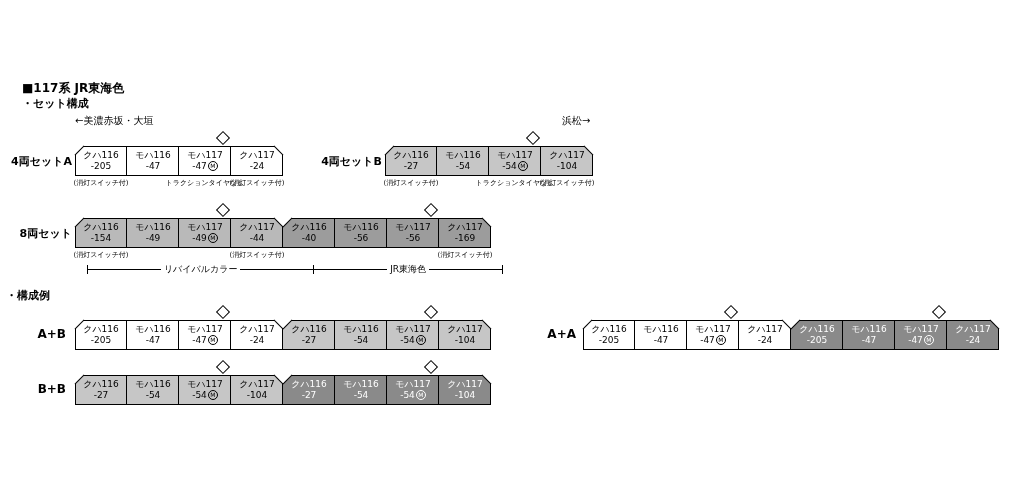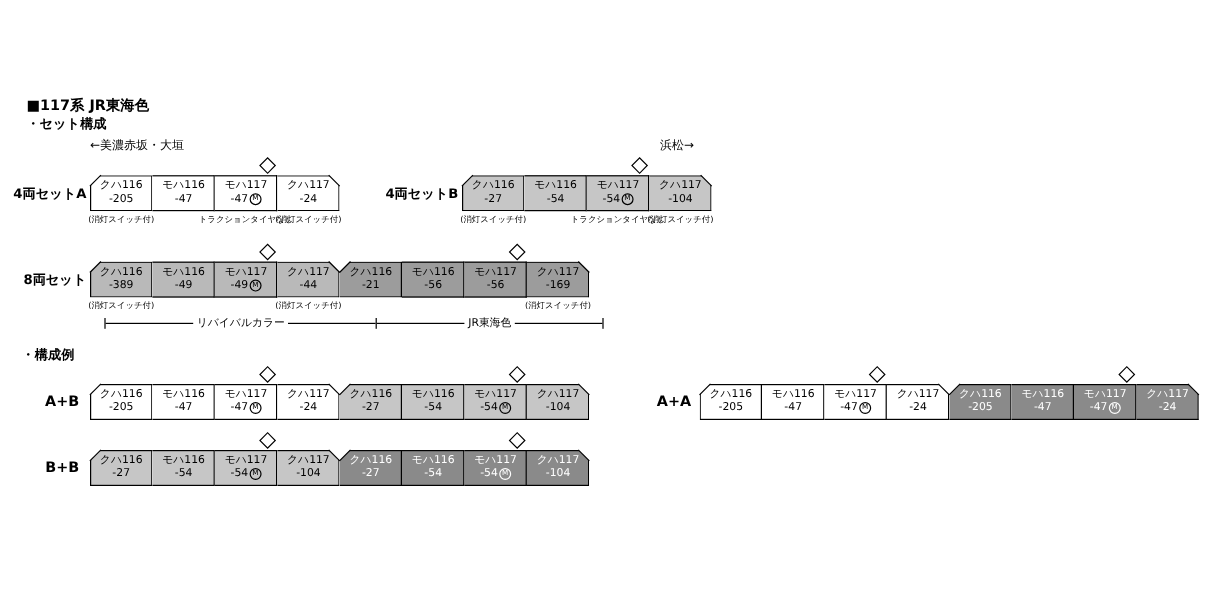--- a/index.html
+++ b/index.html
@@ -3,24 +3,24 @@
 <meta charset="utf-8">
 <style>
   html,body{margin:0;padding:0;background:#fff;}
   .canvas{
     position:relative;width:1020px;height:500px;background:#ffffff;overflow:hidden;
     font-family:"DejaVu Sans","Liberation Sans",sans-serif;color:#000;
   }
   .title{position:absolute;left:22px;top:80px;font-size:12px;font-weight:bold;white-space:nowrap;}
   .section{position:absolute;font-size:11px;font-weight:bold;white-space:nowrap;}
   .sec1{left:22px;top:96px;}
-  .sec2{left:18px;top:288px;font-family:Liberation Mono, monospace;}
+  .sec2{left:6px;top:288px;font-family:Liberation Mono, monospace;}
   .dir{position:absolute;font-size:10px;white-space:nowrap;}
   .dir-left{left:75px;top:114px;}
-  .dir-right{left:550px;top:114px;}
+  .dir-right{left:562px;top:114px;}
 
   .train-label{position:absolute;font-size:11px;font-weight:bold;text-align:right;white-space:nowrap;}
   .train-label.big{font-size:12px;}
 
   .car{position:absolute;}
   .car-body{position:absolute;inset:0;border:1px solid #000;box-sizing:border-box;}
   .car.cab-right .car-body{clip-path:polygon(0 0,calc(100% - 9px) 0,100% 9px,100% 100%,0 100%);}
   .car.cab-left  .car-body{clip-path:polygon(9px 0,100% 0,100% 100%,0 100%,0 9px);}
   .cab-line{position:absolute;width:13px;height:1px;background:#000;}
   .cab-line.right{top:4px;right:-2px;transform:rotate(45deg);}
@@ -138,21 +138,21 @@
       <div class="note" style="left: 331px; top: 178px;">(消灯スイッチ付)</div>
       <div class="note" style="left: 435px; top: 178px;">トラクションタイヤなし</div>
       <div class="note" style="left: 487px; top: 178px;">(消灯スイッチ付)</div>
       <div class="train-label" style="left: -128px; top: 226px; width: 200px;">8両セット</div>
       <div class="car cab-left" style="left: 75px; top: 218px; width: 52px; height: 30px;">
         <div class="car-body" style="background: rgb(185, 185, 185);"></div>
         <div class="cab-line left"></div>
         <div class="car-text">
           <div class="car-type">クハ116</div>
           <div class="car-num">
-            <span>-389</span>
+            <span>-154</span>
           </div>
         </div>
       </div>
       <div class="car" style="left: 127px; top: 218px; width: 52px; height: 30px;">
         <div class="car-body" style="border-left: none; background: rgb(185, 185, 185);"></div>
         <div class="car-text">
           <div class="car-type">モハ116</div>
           <div class="car-num">
             <span>-49</span>
           </div>
@@ -178,21 +178,21 @@
             <span>-44</span>
           </div>
         </div>
       </div>
       <div class="car cab-left" style="left: 283px; top: 218px; width: 52px; height: 30px;">
         <div class="car-body" style="border-left: none; background: rgb(156, 156, 156);"></div>
         <div class="cab-line left"></div>
         <div class="car-text">
           <div class="car-type">クハ116</div>
           <div class="car-num">
-            <span>-21</span>
+            <span>-40</span>
           </div>
         </div>
       </div>
       <div class="car" style="left: 335px; top: 218px; width: 52px; height: 30px;">
         <div class="car-body" style="border-left: none; background: rgb(156, 156, 156);"></div>
         <div class="car-text">
           <div class="car-type">モハ116</div>
           <div class="car-num">
             <span>-56</span>
           </div>

